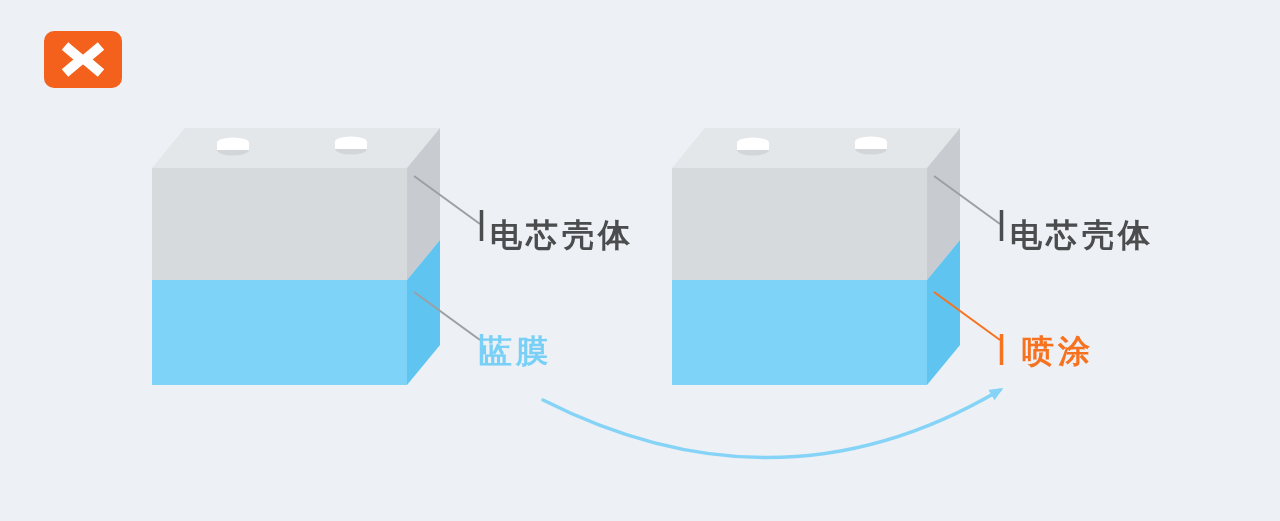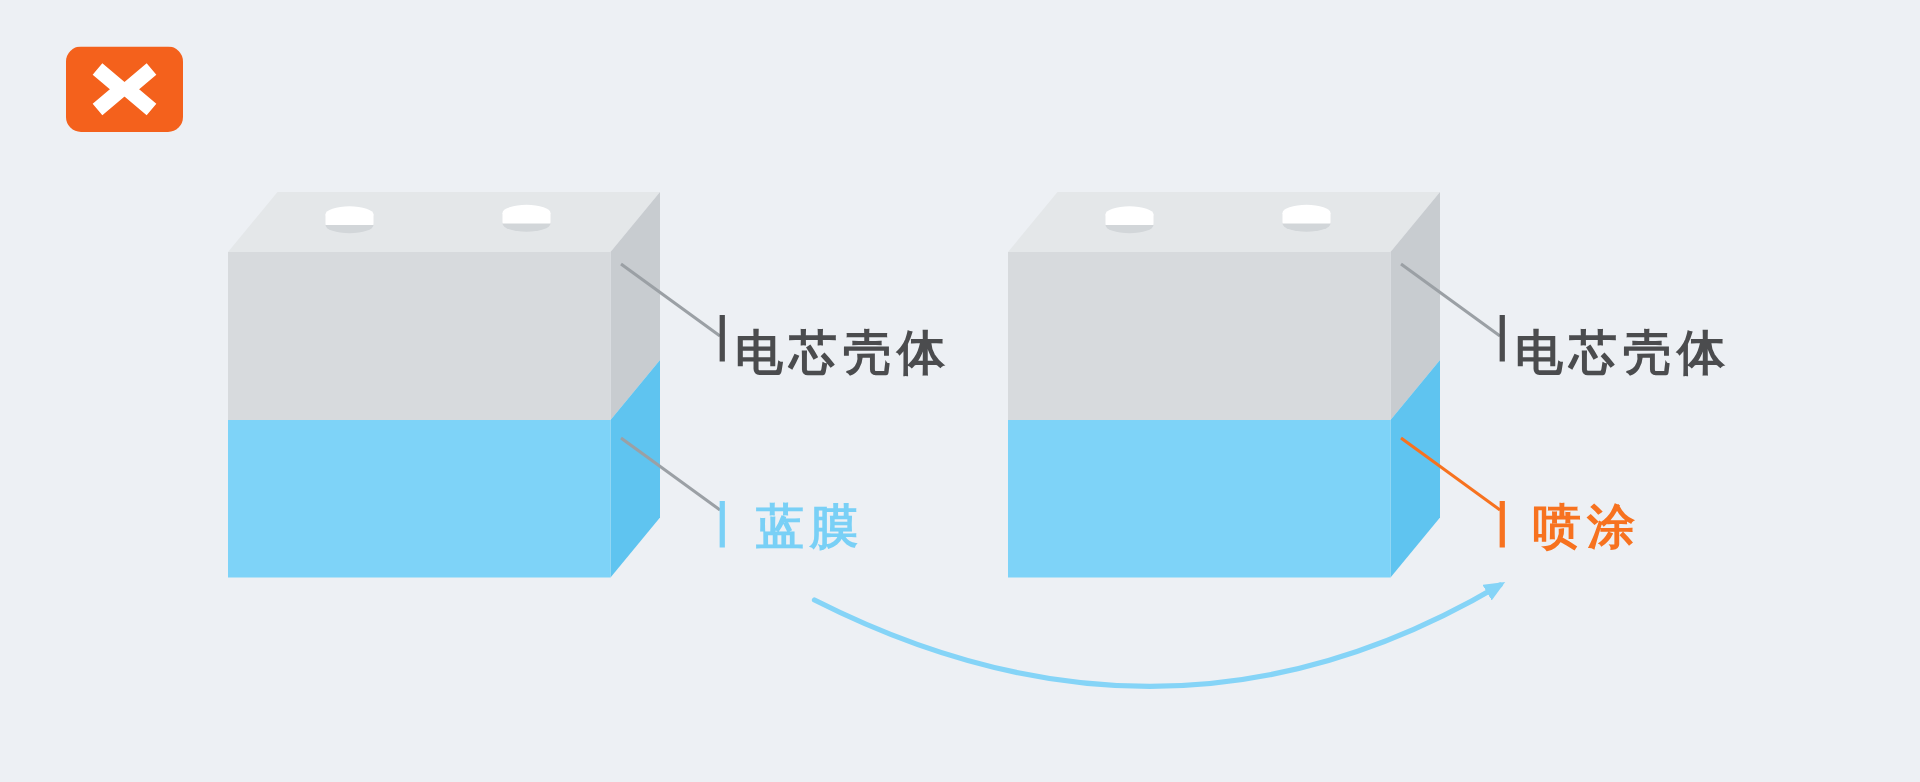--- a/index.html
+++ b/index.html
@@ -50,21 +50,21 @@
     font-size: 32px;
     letter-spacing: 4px;
     line-height: 1;
     white-space: nowrap;
   }
   .casing-label  { color: var(--casing-text, #4b4c4e); }
   .film-label    { color: var(--film-text, #79d0f6); }
   .coating-label { color: var(--coating-text, #f7721f); margin-left: 12px; }
 
   .label-left-casing  { left: 490px;  top: 219px; }
-  .label-left-film    { left: 504px;  top: 335px; }
+  .label-left-film    { left: 480px;  top: 335px; }
   .label-right-casing { left: 1010px; top: 219px; }
   .label-right-coating{ left: 1010px; top: 335px; }
 </style>
 </head>
 <body>
 
 <div class="canvas">
 
   <div class="logo-wrap">
     <svg width="78" height="57" viewBox="0 0 78 57">

